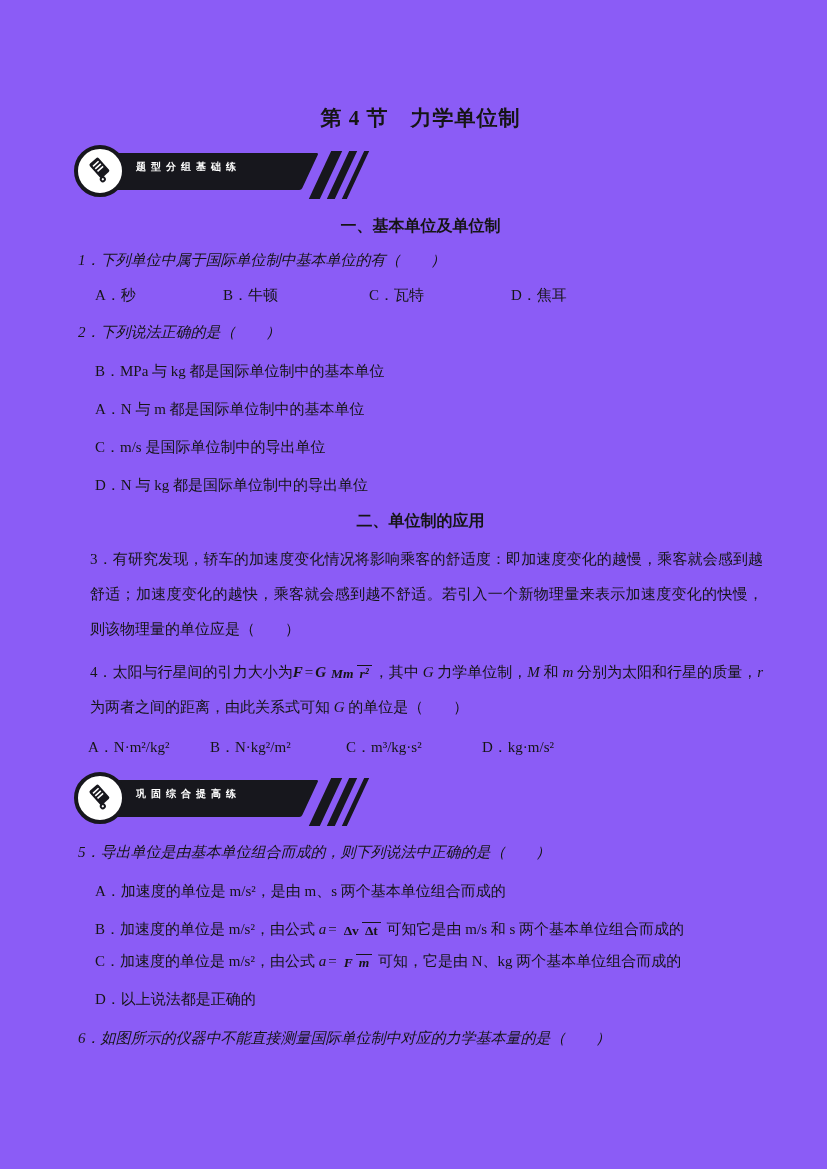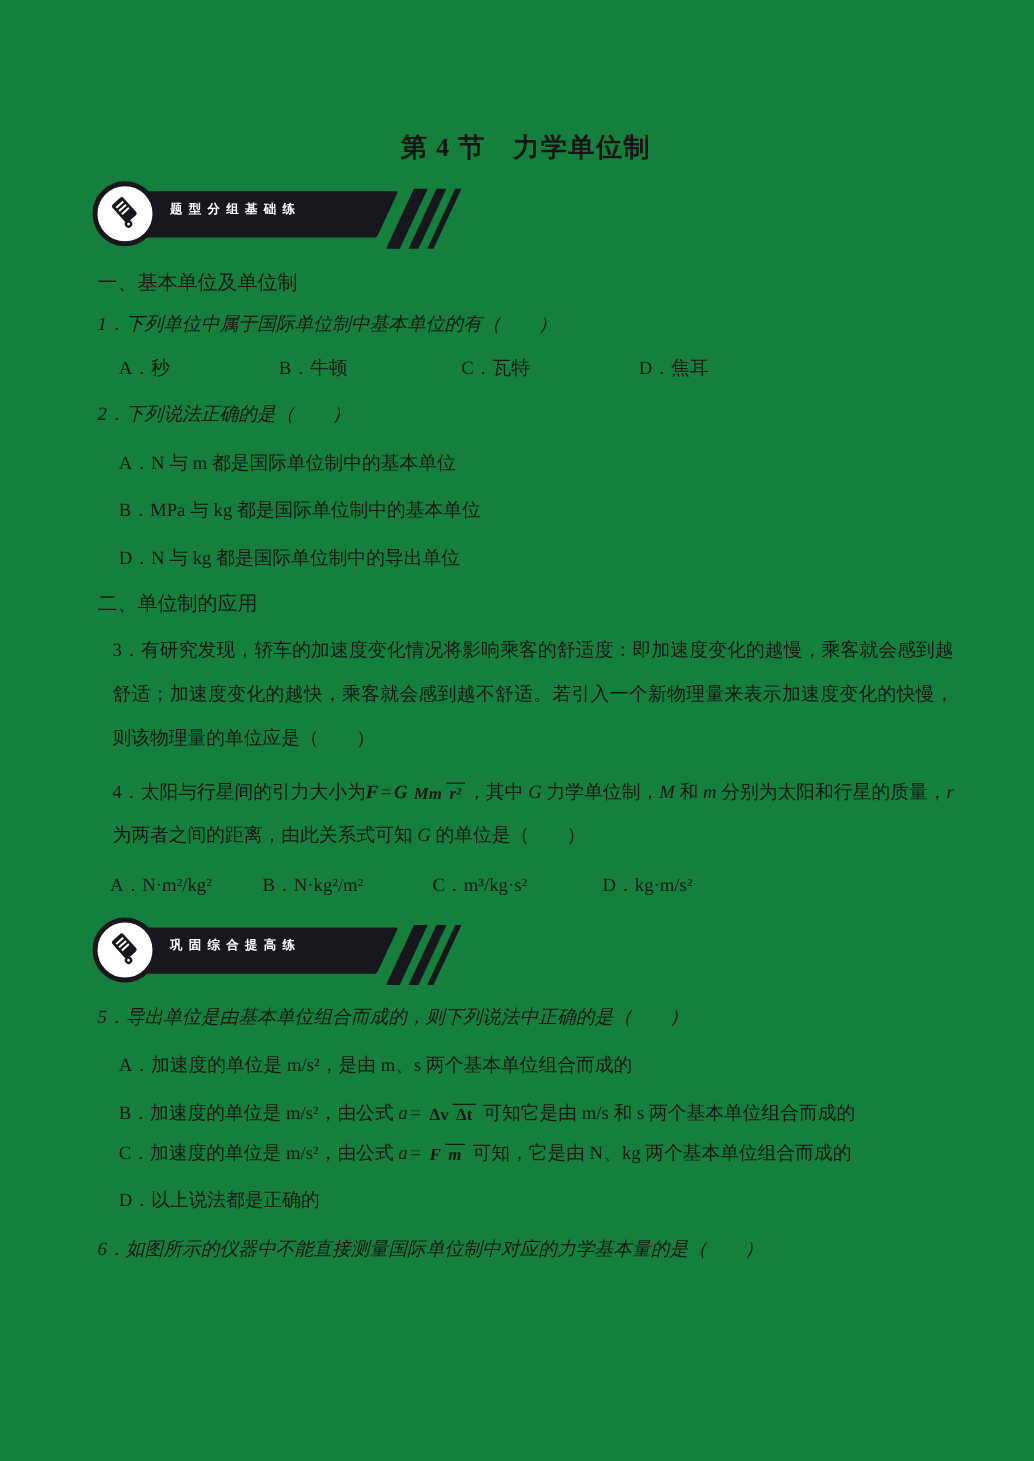--- a/index.html
+++ b/index.html
@@ -2,21 +2,21 @@
 <html><head>
 <meta charset="utf-8">
 <style>
   * { margin: 0; padding: 0; box-sizing: border-box; }
   html, body { background: #ffffff; }
   .page {
     position: relative;
     width: 827px;
     height: 1169px;
     margin: 0 auto;
-    background: #15803d;
+    background: #8b5cf6;
     color: #151515;
     font-family: "Liberation Serif", "DejaVu Serif", serif;
     font-size: 15px;
     overflow: hidden;
   }
   .content { padding: 104px 64px 0 78px; }
 
   .doc-title {
     text-align: center;
     font-size: 21px;
@@ -48,21 +48,21 @@
   .badge-circle {
     position: absolute; left: 0; top: 1px;
     width: 52px; height: 52px;
     background: #ffffff;
     border: 4px solid #17171d;
     border-radius: 50%;
     display: flex; align-items: center; justify-content: center;
   }
 
   
-  .section-heading { font-weight: normal; font-size: 16px; margin: 14px 0 10px 0; }
+  .section-heading { font-weight: bold; font-size: 16px; margin: 14px 0 10px 0; text-align: center; }
   .q-stem { margin: 10px 0 6px 0; line-height: 26px; font-style: italic; }
   .para { text-align: justify; line-height: 35px; margin: 8px 0 2px 12px; }
 
   .opt-row {
     display: grid;
     grid-template-columns: 128px 146px 142px auto;
     padding-left: 17px;
     margin: 10px 0 12px 0;
     line-height: 24px;
   }
@@ -125,22 +125,23 @@
     <div class="q-stem">1．下列单位中属于国际单位制中基本单位的有（　　）</div>
     <div class="opt-row">
       <span>A．秒</span>
       <span>B．牛顿</span>
       <span>C．瓦特</span>
       <span>D．焦耳</span>
     </div>
 
     <div class="q-stem">2．下列说法正确的是（　　）</div>
     <ul class="opt-stack">
+      <li>B．MPa 与 kg 都是国际单位制中的基本单位</li>
       <li>A．N 与 m 都是国际单位制中的基本单位</li>
-      <li>B．MPa 与 kg 都是国际单位制中的基本单位</li>
+      <li>C．m/s 是国际单位制中的导出单位</li>
       <li>D．N 与 kg 都是国际单位制中的导出单位</li>
     </ul>
 
     <div class="section-heading">二、单位制的应用</div>
 
     <div class="para">3．有研究发现，轿车的加速度变化情况将影响乘客的舒适度：即加速度变化的越慢，乘客就会感到越舒适；加速度变化的越快，乘客就会感到越不舒适。若引入一个新物理量来表示加速度变化的快慢，则该物理量的单位应是（　　）</div>
 
     <div class="para">
       <span><span>4．太阳与行星间的引力大小为</span></span><span class="math"><span class="mbi">F</span><span class="eq">=</span><span class="mbi">G</span><span class="frac">
             <span class="num mbi">Mm</span>

